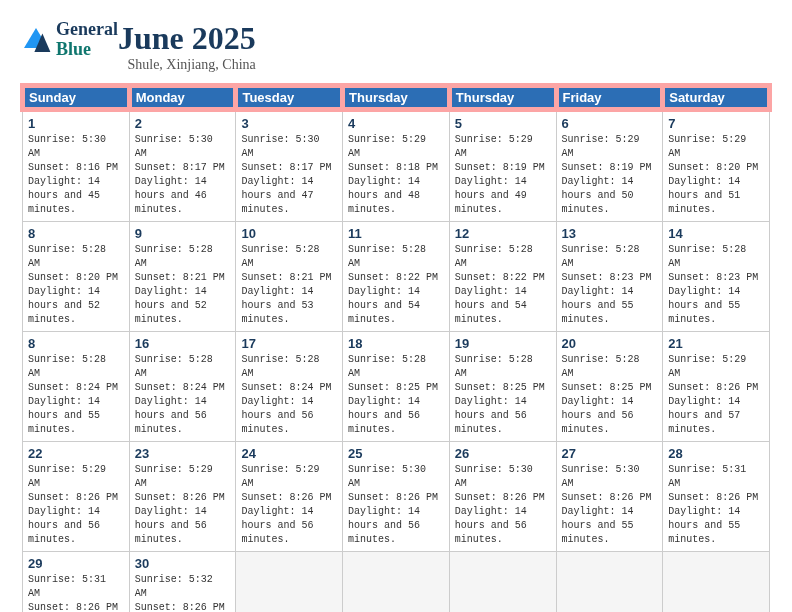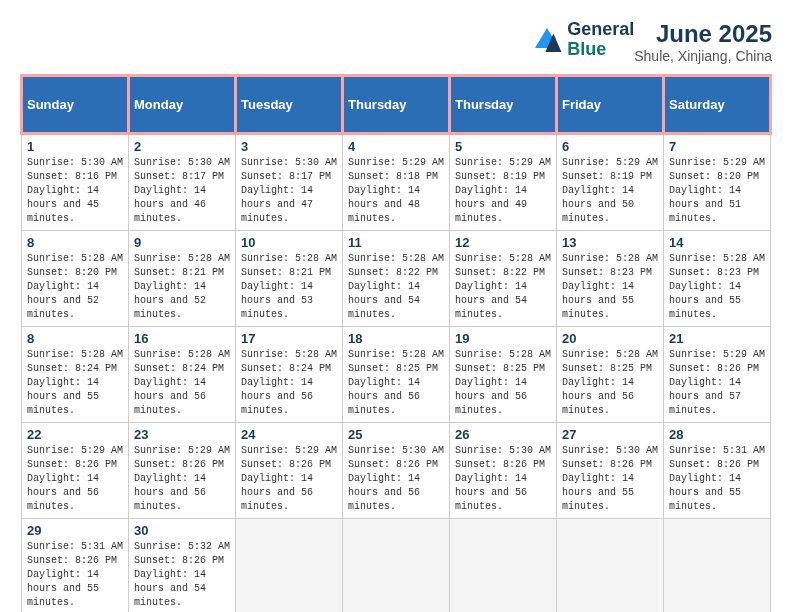--- a/index.html
+++ b/index.html
@@ -5,23 +5,24 @@
     * { box-sizing: border-box; margin: 0; padding: 0; }
     body {
       font-family: Arial, sans-serif;
       background: #fff;
       width: 792px;
       min-height: 612px;
       padding: 20px;
     }
     .header-area {
       display: flex;
-      justify-content: flex-end;
+      justify-content: flex-start;
       align-items: flex-start;
       margin-bottom: 10px;
+      font-family: Liberation Serif, serif;
     }
     .logo {
       display: flex;
       align-items: center;
       gap: 4px;
     }
     .logo-text {
       font-size: 18px;
       font-weight: bold;
       color: #1a3a5c;
@@ -29,41 +30,41 @@
     }
     .logo-blue { color: #0f766e; }
     .logo-icon {
       width: 32px;
       height: 32px;
     }
     .title-area {
       text-align: right;
     }
     .month-title {
-      font-size: 24px;
+      font-size: 32px;
       font-weight: bold;
       color: #1a3a5c;
     }
     .location {
       font-size: 14px;
       color: #555;
     }
     .calendar {
       width: 100%;
       border-collapse: collapse;
       font-size: 11px;
     }
     .calendar th {
       background: #2c6eb5;
       color: #fff;
-      padding: 20px 4px;
+      padding: 2px 4px;
       text-align: left;
       font-size: 13px;
       font-weight: bold;
-      border: 3px solid #fca5a5;
+      border: 5px solid #fca5a5;
     }
     .calendar td {
       border: 1px solid #ccc;
       vertical-align: top;
       padding: 4px 5px;
       width: calc(100% / 7);
       min-height: 80px;
       height: 85px;
       background: #fff;
     }

